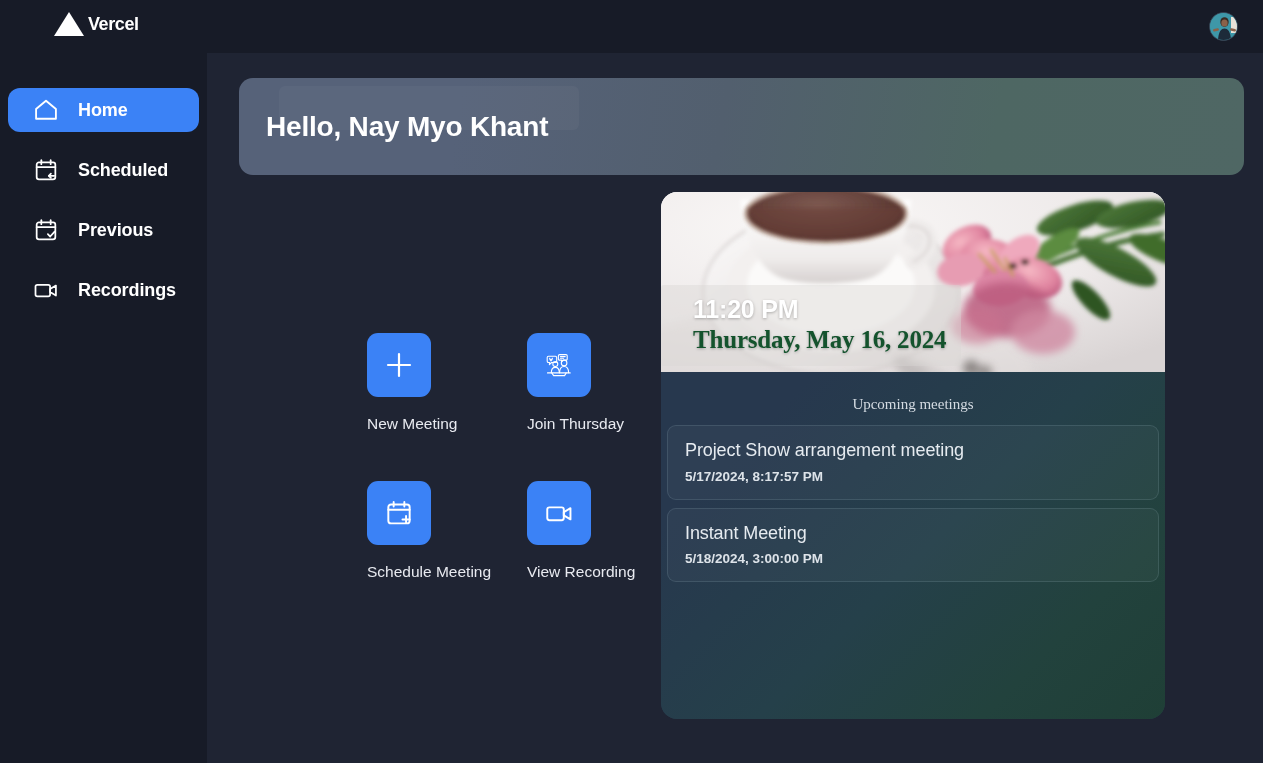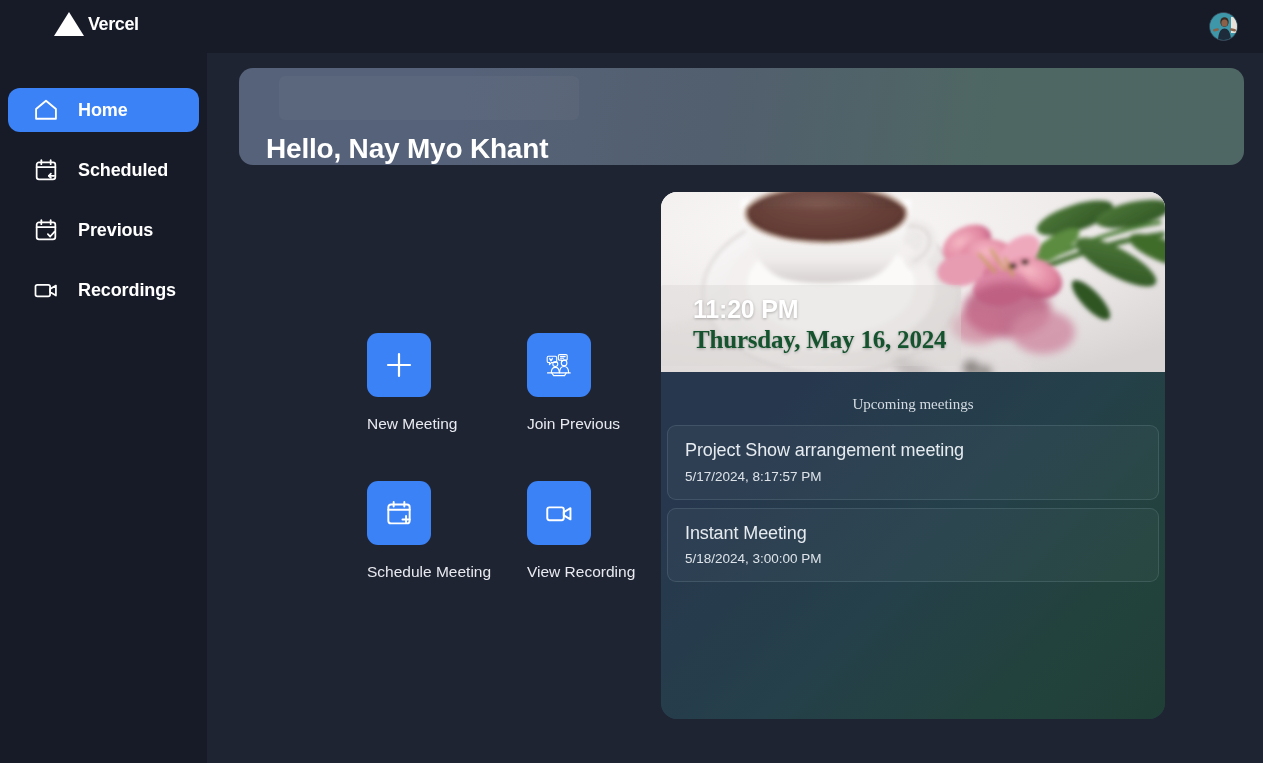--- a/index.html
+++ b/index.html
@@ -81,26 +81,26 @@
     position: absolute;
     left: 207px; top: 53px;
     width: 1056px; height: 710px;
     background: #1f2433;
     padding: 0;
   }
 
   
   .greeting {
     position: absolute;
-    left: 32px; top: 15px;
+    left: 32px; top: 25px;
     width: 1005px; height: 97px;
     border-radius: 14px;
     background: linear-gradient(100deg, #566279 0%, #566279 22%, #525f6e 48%, #4e6763 75%, #4f6764 100%);
     display: flex;
-    align-items: flex-end;
+    align-items: center;
     overflow: hidden;
   }
   .greeting::before {
     content: "";
     position: absolute;
     left: 40px; top: 8px;
     width: 300px; height: 44px;
     background: rgba(255,255,255,0.035);
     border-radius: 6px;
   }
@@ -213,21 +213,21 @@
     color: #e6ebf0;
     font-size: 18px;
     font-weight: 400;
     letter-spacing: -0.1px;
     line-height: 1.25;
   }
   .meeting-time {
     margin-top: 7px;
     color: #dde3e9;
     font-size: 13.5px;
-    font-weight: 400;
+    font-weight: 700;
   }
 </style>
 </head>
 <body>
 
 <div class="topbar">
   <div class="brand">
     <svg class="brand-mark" width="34" height="30" viewBox="0 0 34 30">
       <polygon points="17,3 32,27 2,27" fill="#ffffff"></polygon>
     </svg>
@@ -317,21 +317,21 @@
           <line x1="17.4" y1="7.6" x2="22.2" y2="7.6"></line>
           <line x1="17.4" y1="9.2" x2="20.6" y2="9.2"></line>
           <circle cx="12.3" cy="15.1" r="2.5"></circle>
           <path d="M8.3 23.8 C8.3 20.1 10.1 18.4 12.3 18.4 C14.5 18.4 16.3 20.1 16.3 23.8"></path>
           <circle cx="21.1" cy="13.9" r="2.8"></circle>
           <path d="M16.6 23.8 C16.6 19.5 18.6 17.5 21.1 17.5 C23.6 17.5 25.6 19.5 25.6 23.8"></path>
           <line x1="4.5" y1="23.9" x2="27.2" y2="23.9"></line>
           <path d="M8.8 23.9 L10.6 26.6 L21.6 26.6 L23.2 23.9"></path>
         </svg>
       </div>
-      <span class="action-label">Join Previous</span>
+      <span class="action-label">Join Thursday</span>
     </div>
 
     <div class="action">
       <div class="action-tile">
         <svg width="32" height="32" viewBox="0 0 24 24" fill="none" stroke="#ffffff" stroke-width="1.45" stroke-linecap="round" stroke-linejoin="round">
           <path d="M4 7.6 A2 2 0 0 1 6 5.6 L18 5.6 A2 2 0 0 1 20 7.6 L20 17.8 A2 2 0 0 1 18 19.8 L6 19.8 A2 2 0 0 1 4 17.8 Z"></path>
           <line x1="4" y1="9.6" x2="20" y2="9.6"></line>
           <line x1="8" y1="3.7" x2="8" y2="7.1"></line>
           <line x1="16" y1="3.7" x2="16" y2="7.1"></line>
           <line x1="17.3" y1="14.2" x2="17.3" y2="19.6"></line>

